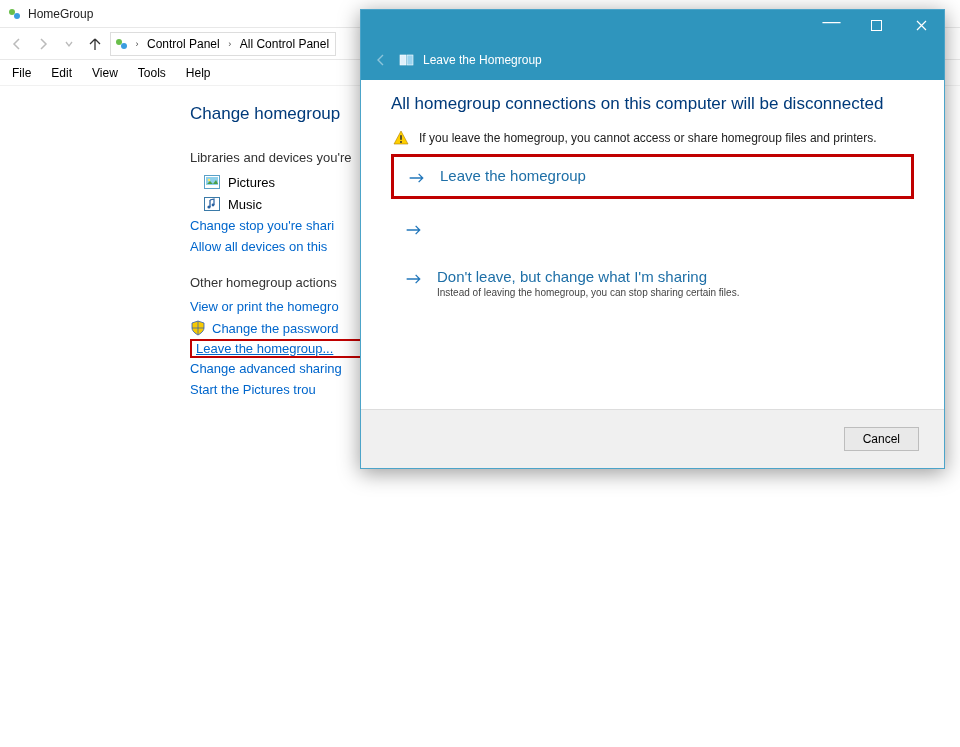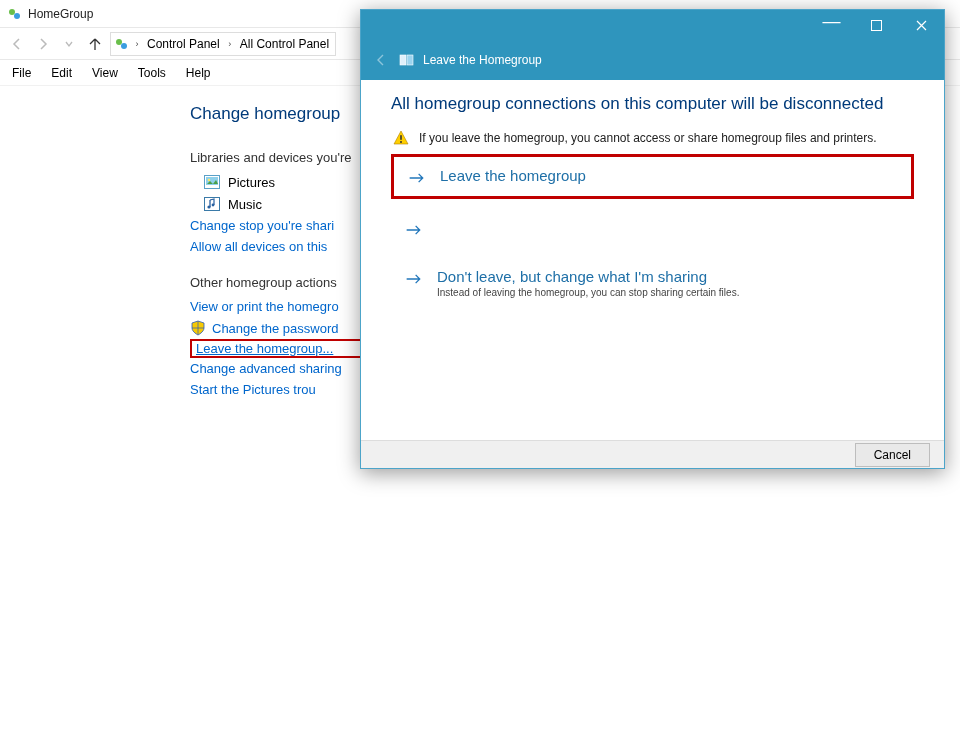--- a/index.html
+++ b/index.html
@@ -42,21 +42,21 @@
     .dlg-heading { color: #003a7a; font-size: 17px; font-weight: 400; margin-bottom: 16px; }
     .dlg-warn { display: flex; align-items: center; gap: 10px; font-size: 12px; color: #222; margin-bottom: 8px; padding-left: 2px; }
     .dlg-warn .warn-icon { width: 16px; height: 16px; }
 
     .dlg-option { display: flex; align-items: flex-start; gap: 14px; padding: 10px 14px; margin-bottom: 10px; }
     .dlg-option .arrow { color: #2277bb; width: 18px; margin-top: 3px; display: flex; align-items: center; justify-content: center; }
     .dlg-option .opt-title { color: #1e6fa7; font-size: 15px; }
     .dlg-option .opt-sub { color: #444; font-size: 10px; margin-top: 2px; }
     .dlg-option.hl { border: 3px solid #c00000; }
 
-    .dlg-footer { position: absolute; left: 0; right: 0; bottom: 0; height: 28px; background: #f0f0f0; border-top: 1px solid #ddd; display: flex; align-items: center; justify-content: flex-end; padding: 0 14px; }
+    .dlg-footer { position: absolute; left: 0; right: 0; bottom: 0; height: 59px; background: #f0f0f0; border-top: 1px solid #ddd; display: flex; align-items: center; justify-content: flex-end; padding: 0 25px; }
     .btn { background: #e9e9e9; border: 1px solid #bdbdbd; padding: 4px 18px; font-size: 12px; }
 
     svg { display: block; }
   </style>
 </head>
 <body>
 
 <div class="titlebar">
   <span class="hg-icon">
     <svg width="14" height="14" viewBox="0 0 14 14">

